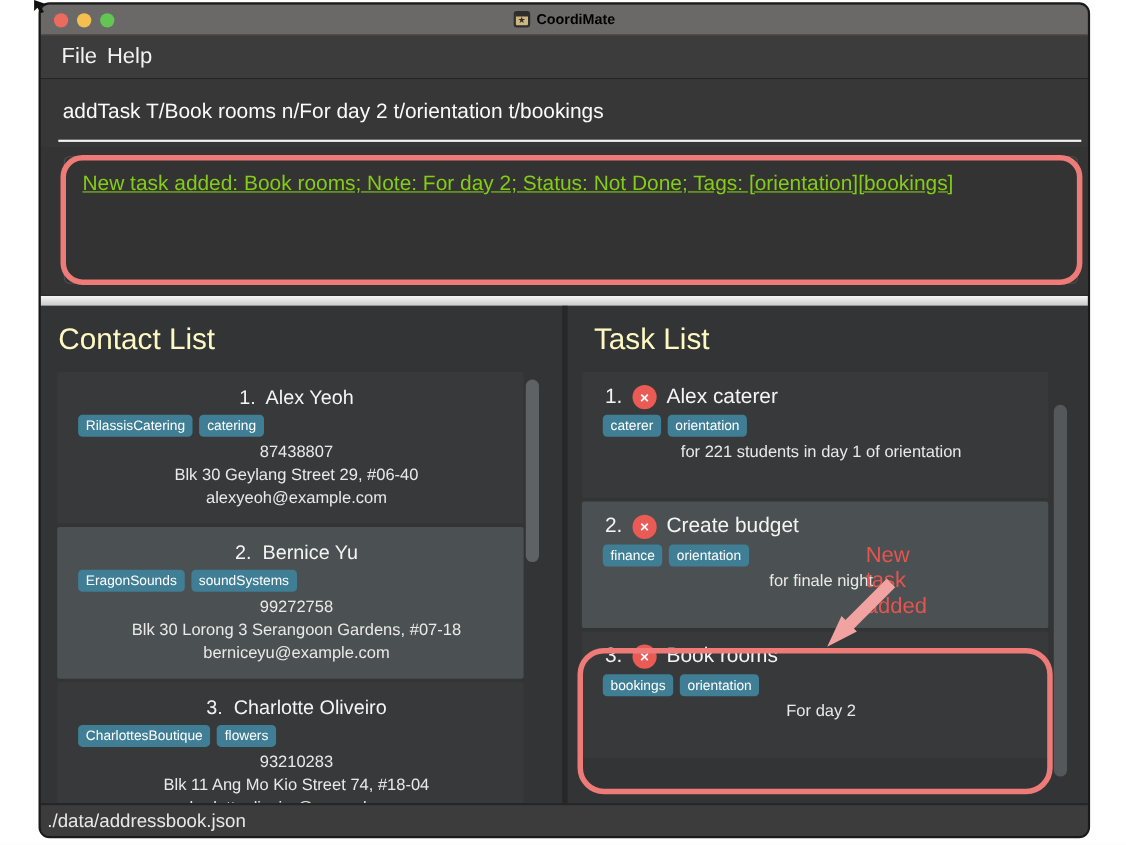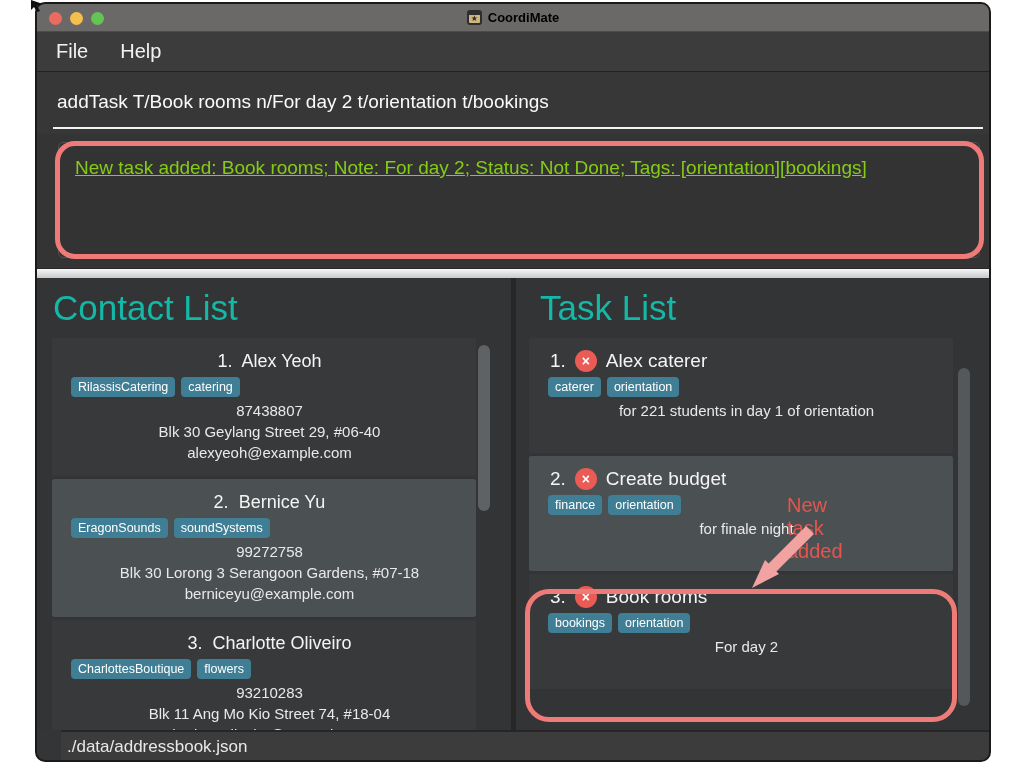--- a/index.html
+++ b/index.html
@@ -21,21 +21,21 @@
   .dot.red { background:#ed6a5e; } .dot.yellow { background:#f5bf4f; } .dot.green { background:#62c554; }
   .titlewrap { display:flex; align-items:center; gap:6px; }
   .appicon { width:15px; height:15px; background:#cdb77e; border:2px solid #2f2e2d; border-radius:3px;
              position:relative; display:flex; align-items:center; justify-content:center; }
   .appicon::before { content:""; position:absolute; top:-1px; left:0; right:0; height:4px; background:#2f2e2d; }
   .appicon .star { color:#2f2e2d; font-size:8px; line-height:8px; margin-top:3px; }
   .apptitle { color:#000000; font-size:13px; font-weight:bold; }
 
   
   .menubar { flex:0 0 40px; background:#3c3c3c; border-bottom:1px solid #222;
-             display:flex; align-items:center; padding-left:19px; gap:32px; }
+             display:flex; align-items:center; padding-left:19px; gap:9px; }
   .menu-item { color:#f2f2f2; font-size:20px; }
 
   
   .command-row { flex:0 0 62px; background:#373737; position:relative; }
   .command-text { position:absolute; left:20px; top:19px; right:24px; color:#fafafa; font-size:19px; white-space:nowrap; }
   .command-underline { position:absolute; left:16px; right:6px; bottom:5px; height:0; border-bottom:2px solid #f2f2f2; }
 
   
   .result-row { flex:0 0 134px; background:#343434; position:relative; }
   .result-box { position:absolute; left:21px; top:8px; right:9px; bottom:10px;
@@ -44,21 +44,21 @@
 
   
   .split-divider { flex:0 0 10px; background:linear-gradient(#f6f6f6,#c9c9c9); border-top:1px solid #2a2a2a; }
 
   
   .panels { flex:0 0 452px; display:flex; background:#333435; }
   .panel { position:relative; overflow:hidden; }
   .panel.left  { width:474px; }
   .v-divider { width:5px; background:#272727; }
   .panel.right { flex:1; }
-  .panel-header { color:#14b8a6; font-size:35px; padding:13px 0 0 16px; line-height:34px; }
+  .panel-header { color:#fef9c3; font-size:27px; padding:13px 0 0 16px; line-height:34px; }
   .panel.right .panel-header { padding-left:24px; }
   .listwrap { position:absolute; left:0; right:0; top:60px; bottom:0; overflow:hidden; }
   .panel.left  .listwrap { padding:0 0 0 15px; }
   .panel.right .listwrap { padding:0 0 0 13px; }
 
   .card { border-radius:2px; margin-bottom:3px;text-align:center; }
   .card.odd  { background:#37393a; }
   .card.even { background:#4b5052; }
   .contact-card { width:424px; padding:12px 10px 13px 21px; }
   .task-card    { width:424px; padding:11px 10px 32px 21px; }
@@ -72,21 +72,21 @@
               display:inline-flex; align-items:center; justify-content:center;
               font-size:14px; font-weight:bold; flex:0 0 22px; }
 
   
   .scroll-thumb { position:absolute; width:12px; border-radius:6px; }
   .thumb-left  { left:441px; top:67px;  height:166px; background:#5e6264; }
   .thumb-right { left:442px; top:90px;  height:338px; background:#54585a; }
 
   
   .statusbar { flex:0 0 32px; background:#3c3c3c; border-top:2px solid #262626;
-               display:flex; align-items:center; padding-left:6px;margin-left:24px; }
+               display:flex; align-items:center; padding-left:6px; }
   .status-text { color:#e8e8e8; font-size:17px; }
 
   
   .overlay { position:absolute; left:0; top:0; width:836px; height:768px; pointer-events:none; }
   .anno-outline { position:absolute; border:5px solid #ee7b78; border-radius:20px; }
   .anno-result { left:55px; top:141px; width:929px; height:118px; }
   .anno-task   { left:525px; top:589px; width:432px; height:133px; border-radius:24px; }
   .anno-label  { position:absolute; left:787px; top:494px; color:#e4554f; font-size:20px; }
   .cursor { position:absolute; left:29px; top:0; }
 </style>

